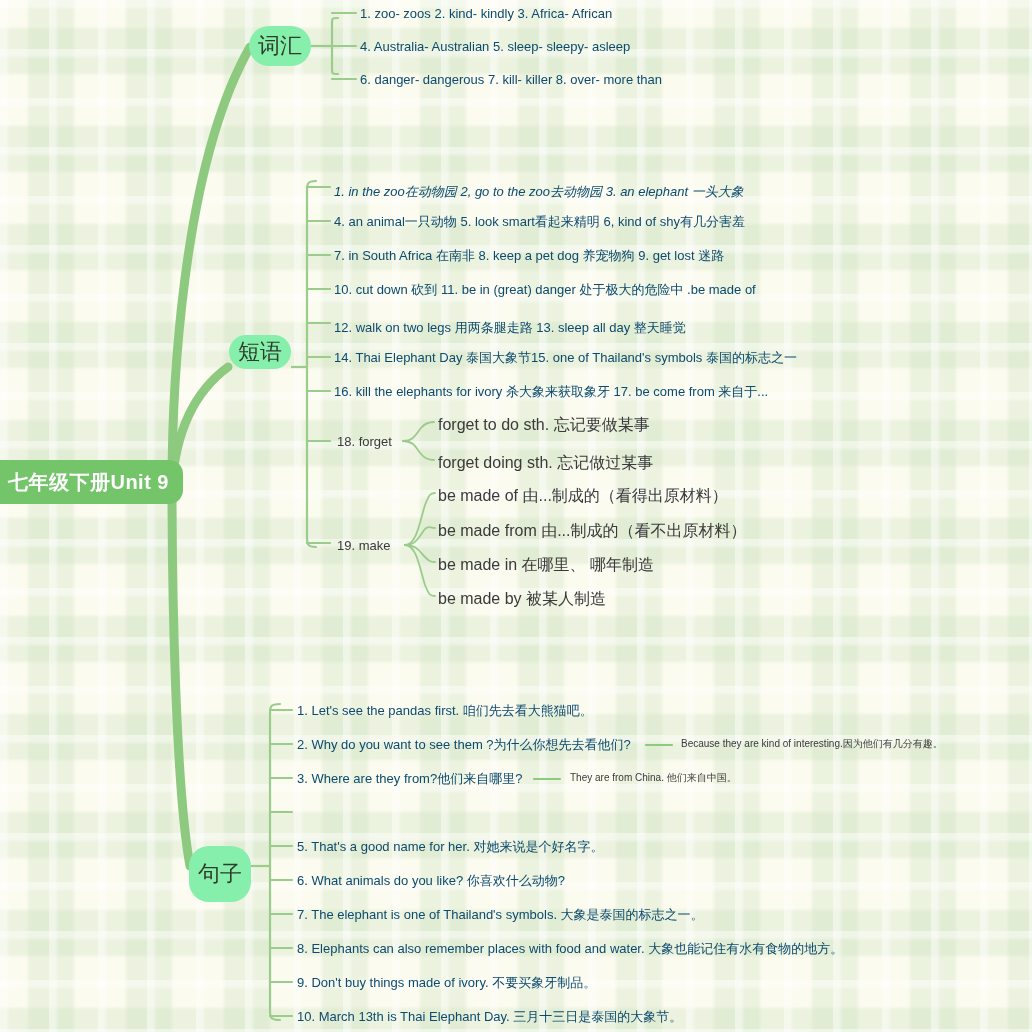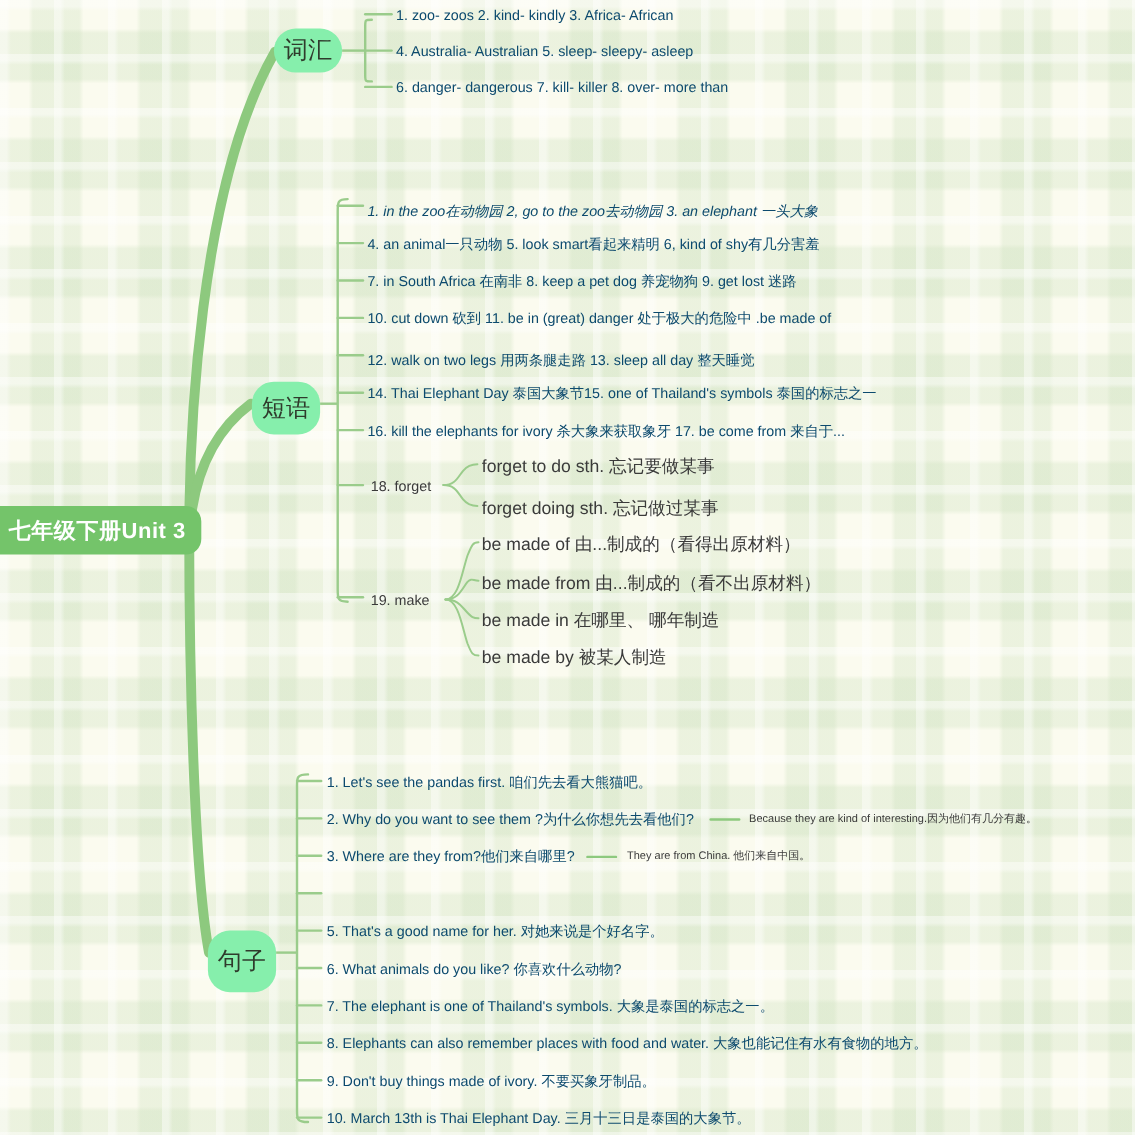--- a/index.html
+++ b/index.html
@@ -185,28 +185,28 @@
   <path d="M 270 982 L 292 982" fill="none" stroke="#9acc8b" stroke-width="2.2" stroke-linecap="round"></path>
   <path d="M 270 1016 L 292 1016" fill="none" stroke="#9acc8b" stroke-width="2.2" stroke-linecap="round"></path>
 
   <path d="M 646 745 L 672 745" fill="none" stroke="#8dc97e" stroke-width="2.2" stroke-linecap="round"></path>
   <path d="M 534 779 L 560 779" fill="none" stroke="#8dc97e" stroke-width="2.2" stroke-linecap="round"></path>
 </svg>
 
 <div id="nodes">
 
   <div class="root-node" style="left:-30px; top:460px; width:213px; height:44px;">
-    <span>七年级下册Unit 3</span>
+    <span>七年级下册Unit 9</span>
   </div>
 
   <div class="branch-node" style="left:249px; top:26px; width:62px; height:40px;">
     <span>词汇</span>
   </div>
 
-  <div class="branch-node" style="left:229px; top:347px; width:62px; height:48px;justify-content:center;">
+  <div class="branch-node" style="left:229px; top:335px; width:62px; height:34px;justify-content:center;">
     <span>短语</span>
   </div>
 
   <div class="branch-node" style="left:189px; top:846px; width:62px; height:56px;">
     <span>句子</span>
   </div>
 
   <div class="leaf" style="left:360px; top:6px;">
     <span>1. zoo- zoos 2. kind- kindly 3. Africa- African</span>
   </div>

